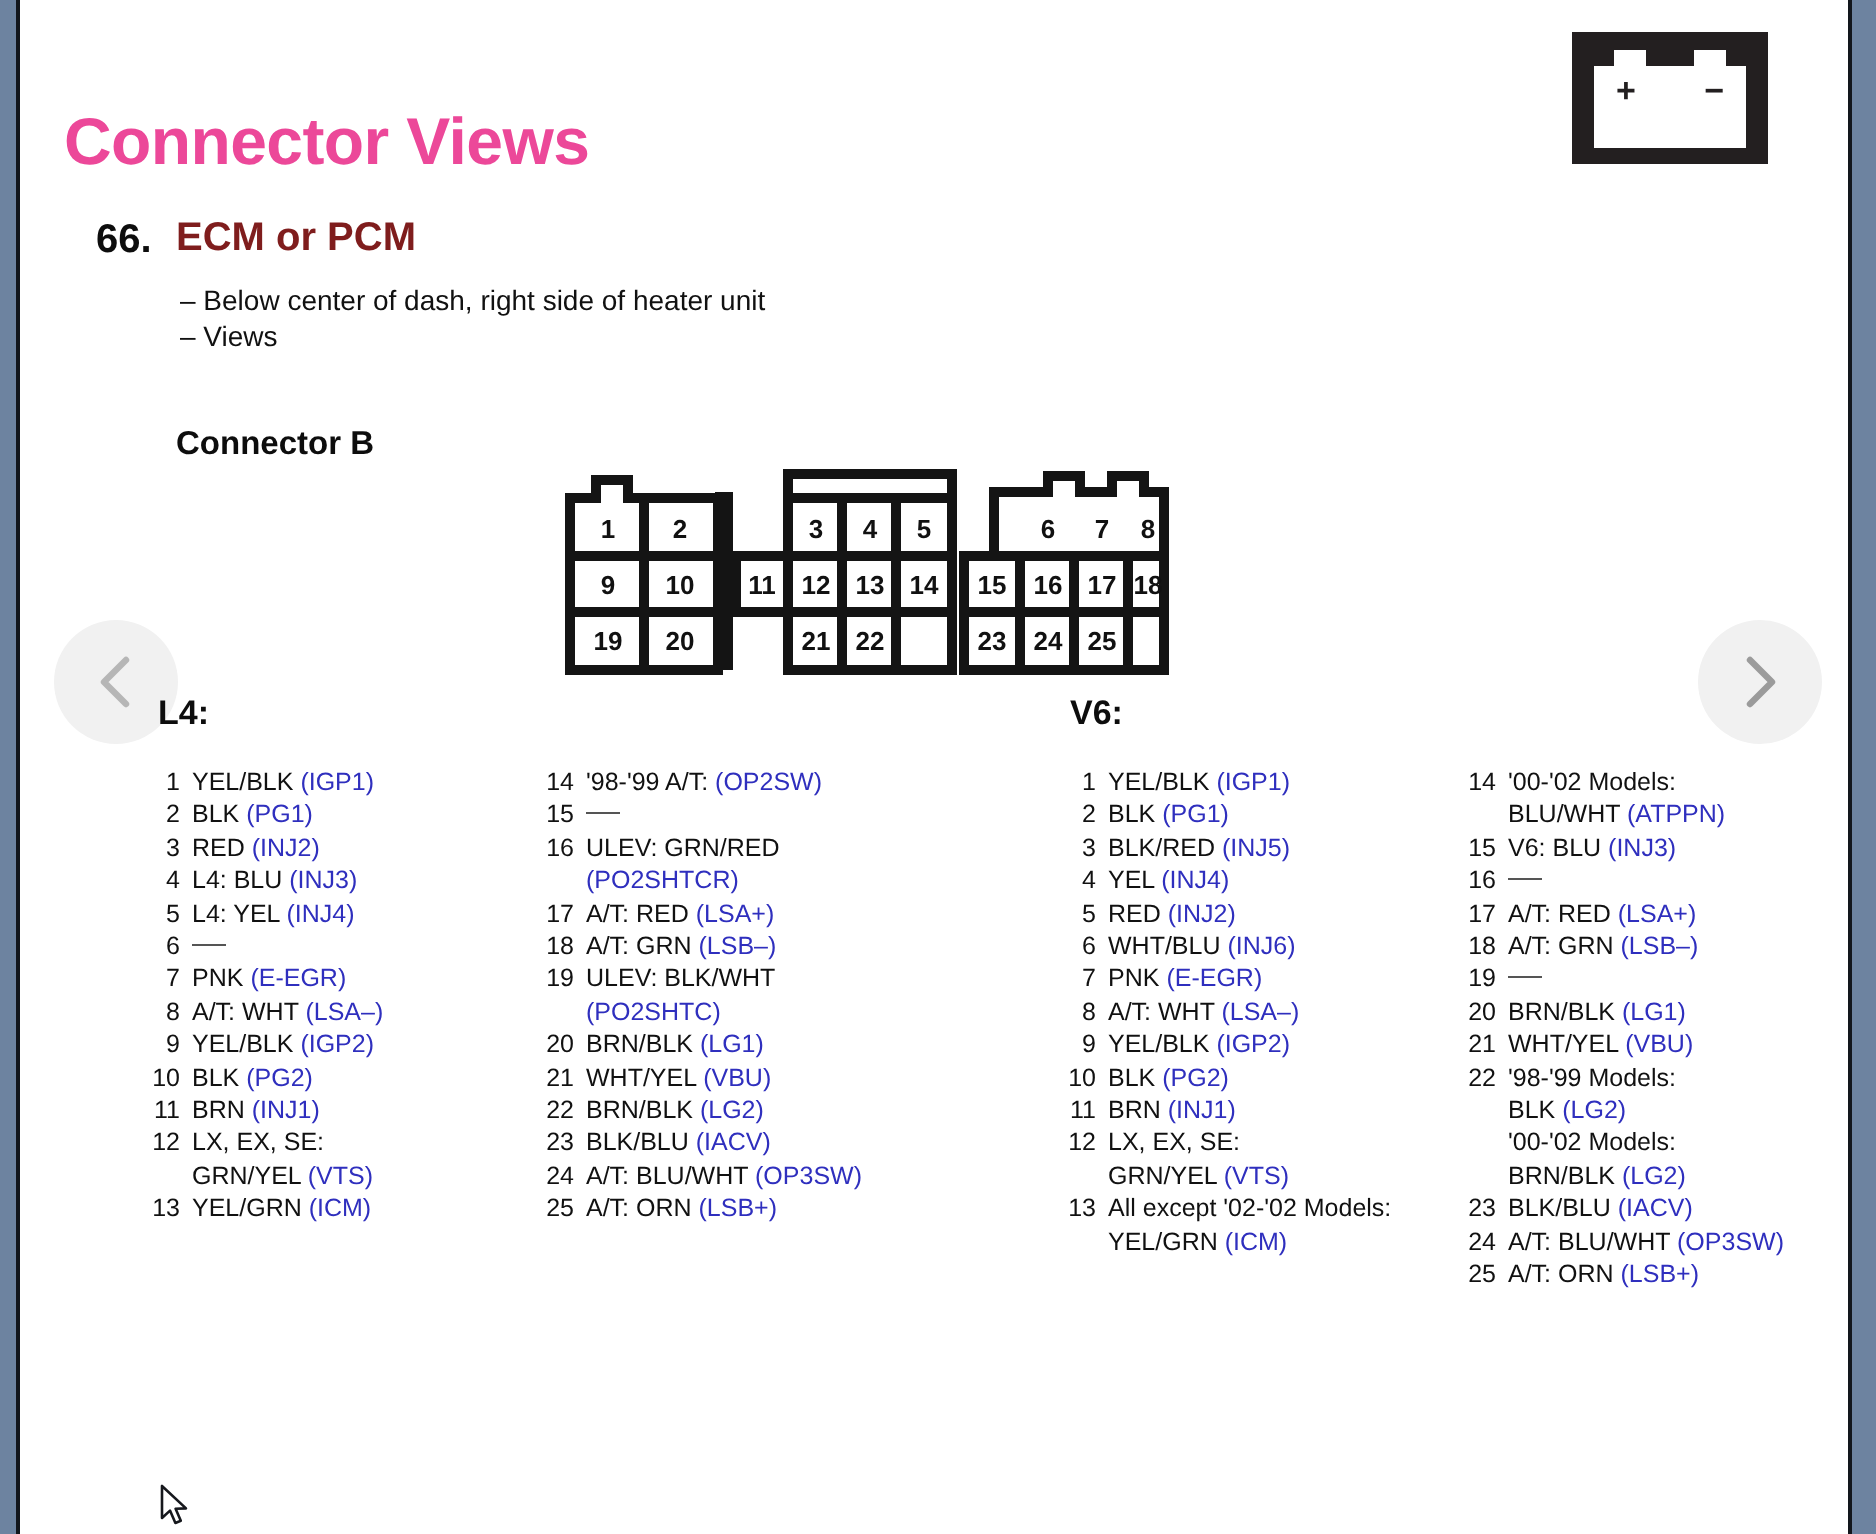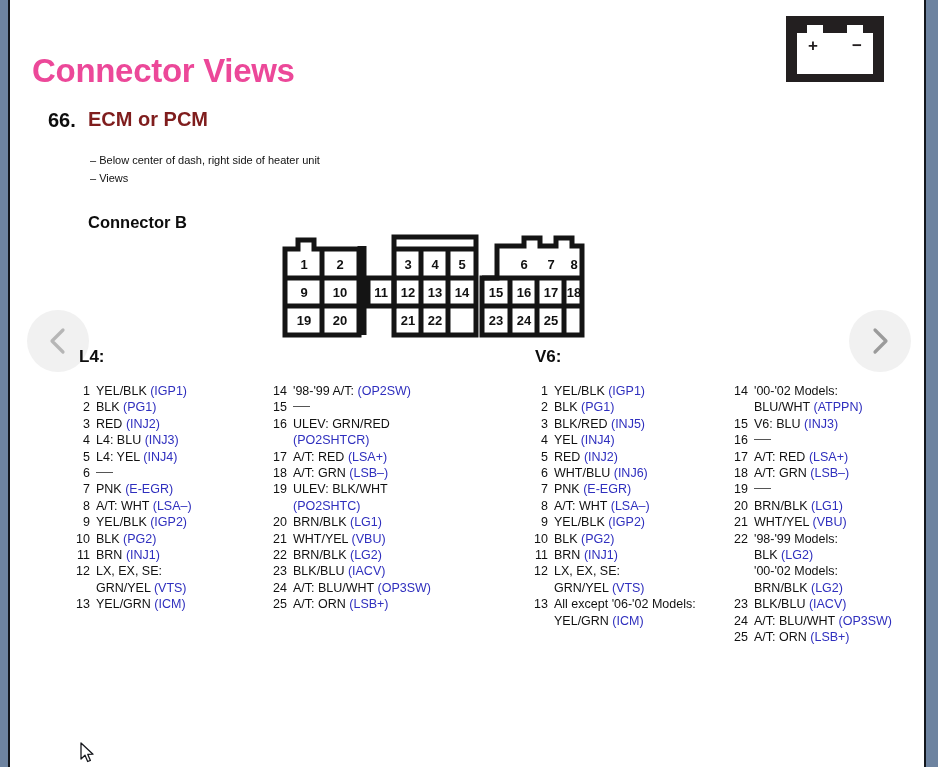--- a/index.html
+++ b/index.html
@@ -52,22 +52,22 @@
   }
   .item-number{
     position:absolute; left:22px; top:109px;
     font-size:20px; font-weight:bold; color:#0d0d0d;margin-left:16px;
   }
   .item-title{
     position:absolute; left:78px; top:108px;
     font-size:20px; font-weight:bold; color:#7f1d1d;
   }
   .bullets{
-    position:absolute; left:80px; top:151px;
-    font-size:11px; color:#111; line-height:18px;
+    position:absolute; left:80px; top:141px;
+    font-size:14px; color:#111; line-height:18px;
   }
   .bullets div{ white-space:nowrap; }
   .connector-label{
     position:absolute; left:78px; top:213px;
     font-size:16.5px; font-weight:bold; color:#0d0d0d;
   }
 
   
   #connector{
     position:absolute; left:272px; top:228px;
@@ -450,21 +450,21 @@
       <div class="pinrow">
         <div class="pin-no">12</div>
         <div class="pin-desc">
           <span class="line"><span>LX, EX, SE:</span></span>
           <span class="line"><span>GRN/YEL </span><span class="sig">(VTS)</span></span>
         </div>
       </div>
       <div class="pinrow">
         <div class="pin-no">13</div>
         <div class="pin-desc">
-          <span class="line"><span>All except '06-'02 Models:</span></span>
+          <span class="line"><span>All except '02-'02 Models:</span></span>
           <span class="line"><span>YEL/GRN </span><span class="sig">(ICM)</span></span>
         </div>
       </div>
     </div>
   <div class="pincol v6b">
       <div class="pinrow">
         <div class="pin-no">14</div>
         <div class="pin-desc">
           <span class="line"><span>'00-'02 Models:</span></span>
           <span class="line"><span>BLU/WHT </span><span class="sig">(ATPPN)</span></span>

